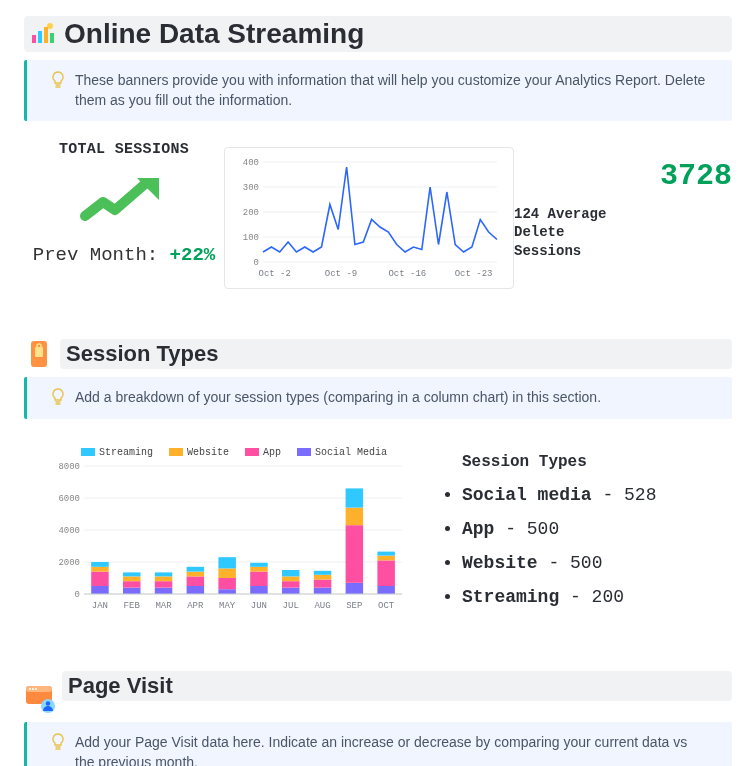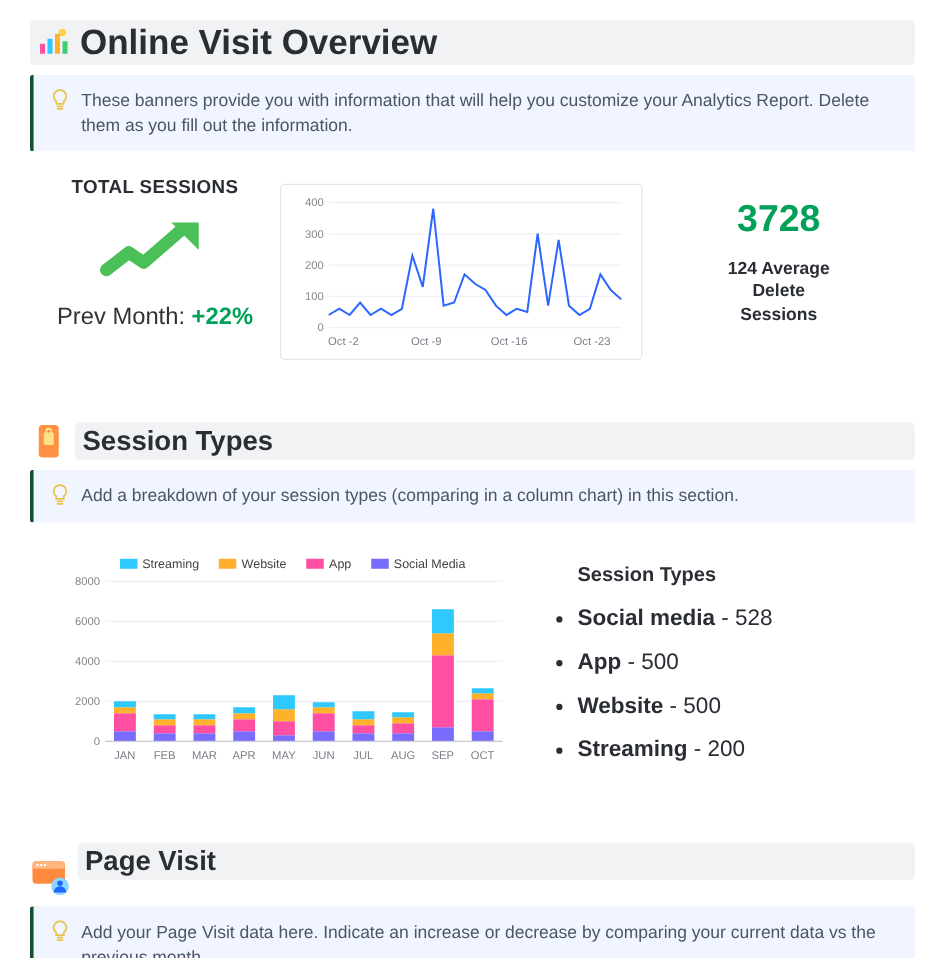--- a/index.html
+++ b/index.html
@@ -30,54 +30,55 @@
   .icon-box {
     width:26px; height:26px;
     display:inline-flex;
     align-items:center;
     justify-content:center;
     margin-right:8px;
   }
   .info-banner {
     display:flex;
     align-items:flex-start;
-    border-left:3px solid #14532d;
+    border-left:3px solid #14b8a6;
     background:#f1f5ff;
-    padding:10px 14px;
+    padding:10px 24px;
     margin:8px 0 20px 0;
     border-radius:2px;
   }
   .info-banner .bulb {
     margin-right:10px;
     margin-top:1px;
     color:#f0c04a;
     flex:0 0 auto;
   }
   .info-banner .txt {
     color:#4a5667;
     line-height:1.45;
   }
   .row {
     display:flex;
     align-items:flex-start;
     margin:0 0 28px 0;
+    font-family:Liberation Mono, monospace;
   }
   .col { flex:1; }
   .metric-heading {
     text-align:center;
     font-weight:700;
     color:#2a2e34;
     font-size:15px;
     letter-spacing:.3px;
   }
   .arrow-wrap { text-align:center; margin:14px 0 12px; }
   .prev-month { text-align:center; font-size:19px; color:#333; }
   .prev-month .pct { color:#01a15a; font-weight:700; }
-  .big-num { color:#01a15a; font-weight:700; font-size:30px; text-align:center; margin-top:18px;}
-  .avg-sess { text-align:center; color:#2a2e34; font-weight:700; font-size:14px; margin-top:12px; line-height:1.35;}
+  .big-num { color:#01a15a; font-weight:700; font-size:30px; text-align:right; margin-top:18px;}
+  .avg-sess { color:#2a2e34; font-weight:700; font-size:14px; margin-top:12px; line-height:1.35;}
   .card {
     border:1px solid #e4e6ea;
     border-radius:4px;
     padding:8px 10px 4px 10px;
     background:#fff;
   }
   .chart-block {
     padding:8px 4px 0 4px;
     background:#fff;
   }
@@ -113,21 +114,21 @@
 <div class="section-title">
   <span class="icon-box">
     <svg width="26" height="22" viewBox="0 0 26 22">
       <circle cx="20" cy="3" r="3" fill="#ffd24a"></circle>
       <rect x="2" y="12" width="4" height="8" fill="#ff4fa3"></rect>
       <rect x="8" y="8" width="4" height="12" fill="#2fc8ff"></rect>
       <rect x="14" y="4" width="4" height="16" fill="#ffb12b"></rect>
       <rect x="20" y="10" width="4" height="10" fill="#3bd16f"></rect>
     </svg>
   </span>
-  <h1>Online Visit Overview</h1>
+  <h1>Online Data Streaming</h1>
 </div>
 
 <div class="info-banner">
   <span class="bulb">
     <svg width="14" height="18" viewBox="0 0 14 18">
       <path d="M7 1a5 5 0 0 0 -3 9v2h6v-2a5 5 0 0 0 -3-9z" fill="none" stroke="#e9c24b" stroke-width="1.4"></path>
       <path d="M5 14h4M5 16h4" stroke="#e9c24b" stroke-width="1.4" stroke-linecap="round"></path>
     </svg>
   </span>
   <div class="txt">These banners provide you with information that will help you customize your Analytics Report. Delete them as you fill out the information.</div>

